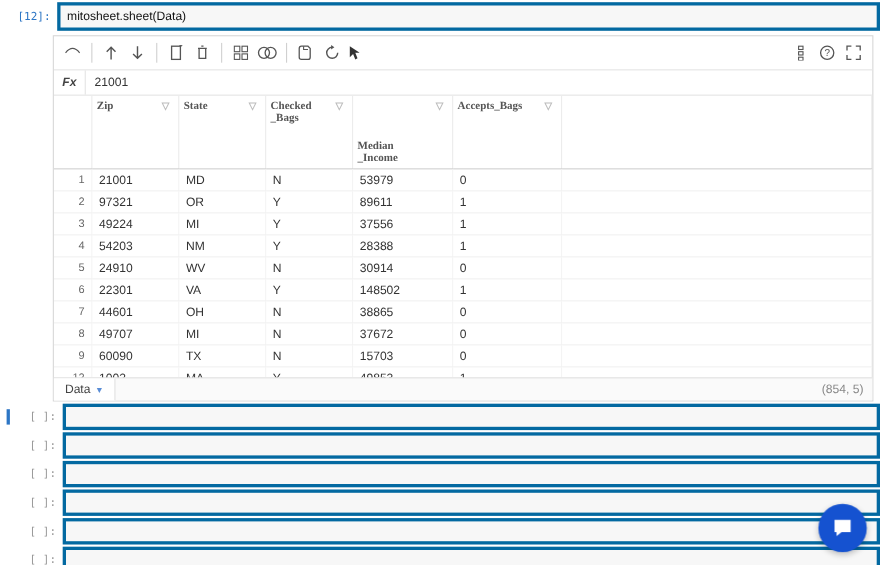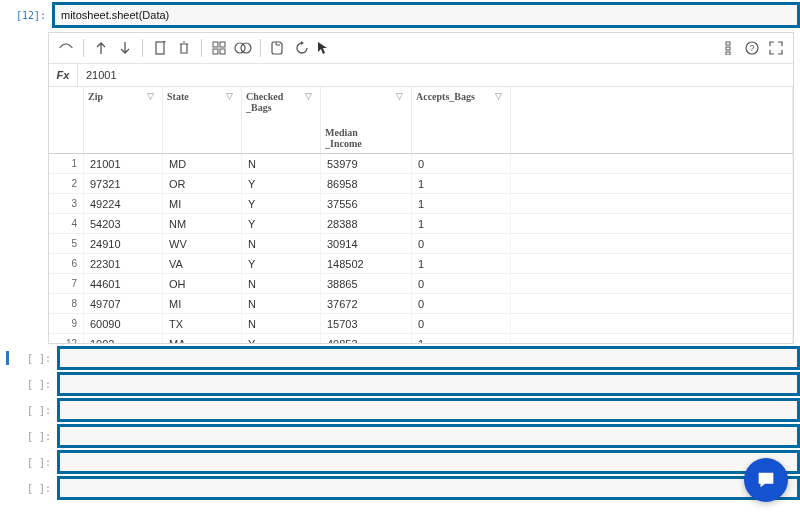--- a/index.html
+++ b/index.html
@@ -350,21 +350,21 @@
             <td>N</td>
             <td>53979</td>
             <td>0</td>
             <td></td>
           </tr>
           <tr>
             <td class="rownum">2</td>
             <td>97321</td>
             <td>OR</td>
             <td>Y</td>
-            <td>86958</td>
+            <td>89611</td>
             <td>1</td>
             <td></td>
           </tr>
           <tr>
             <td class="rownum">3</td>
             <td>49224</td>
             <td>MI</td>
             <td>Y</td>
             <td>37556</td>
             <td>1</td>
@@ -430,20 +430,27 @@
             <td>MA</td>
             <td>Y</td>
             <td>49853</td>
             <td>1</td>
             <td></td>
           </tr>
         </tbody>
     </table>
   </div>
 
+  <div class="sheet-tabs">
+    <div class="sheet-tab">
+      <span>Data</span>
+      <span class="drop">▼</span>
+    </div>
+    <div class="sheet-footer-right">(854, 5)</div>
+  </div>
 
 </div>
 
 <div class="emptycell">
   <div class="active-marker"></div>
   <div class="code-prompt blank">[  ]:</div>
   <div class="code-line"></div>
 </div>
 <div class="emptycell">
   <div style="width:3px;margin-right:2px;"></div>

